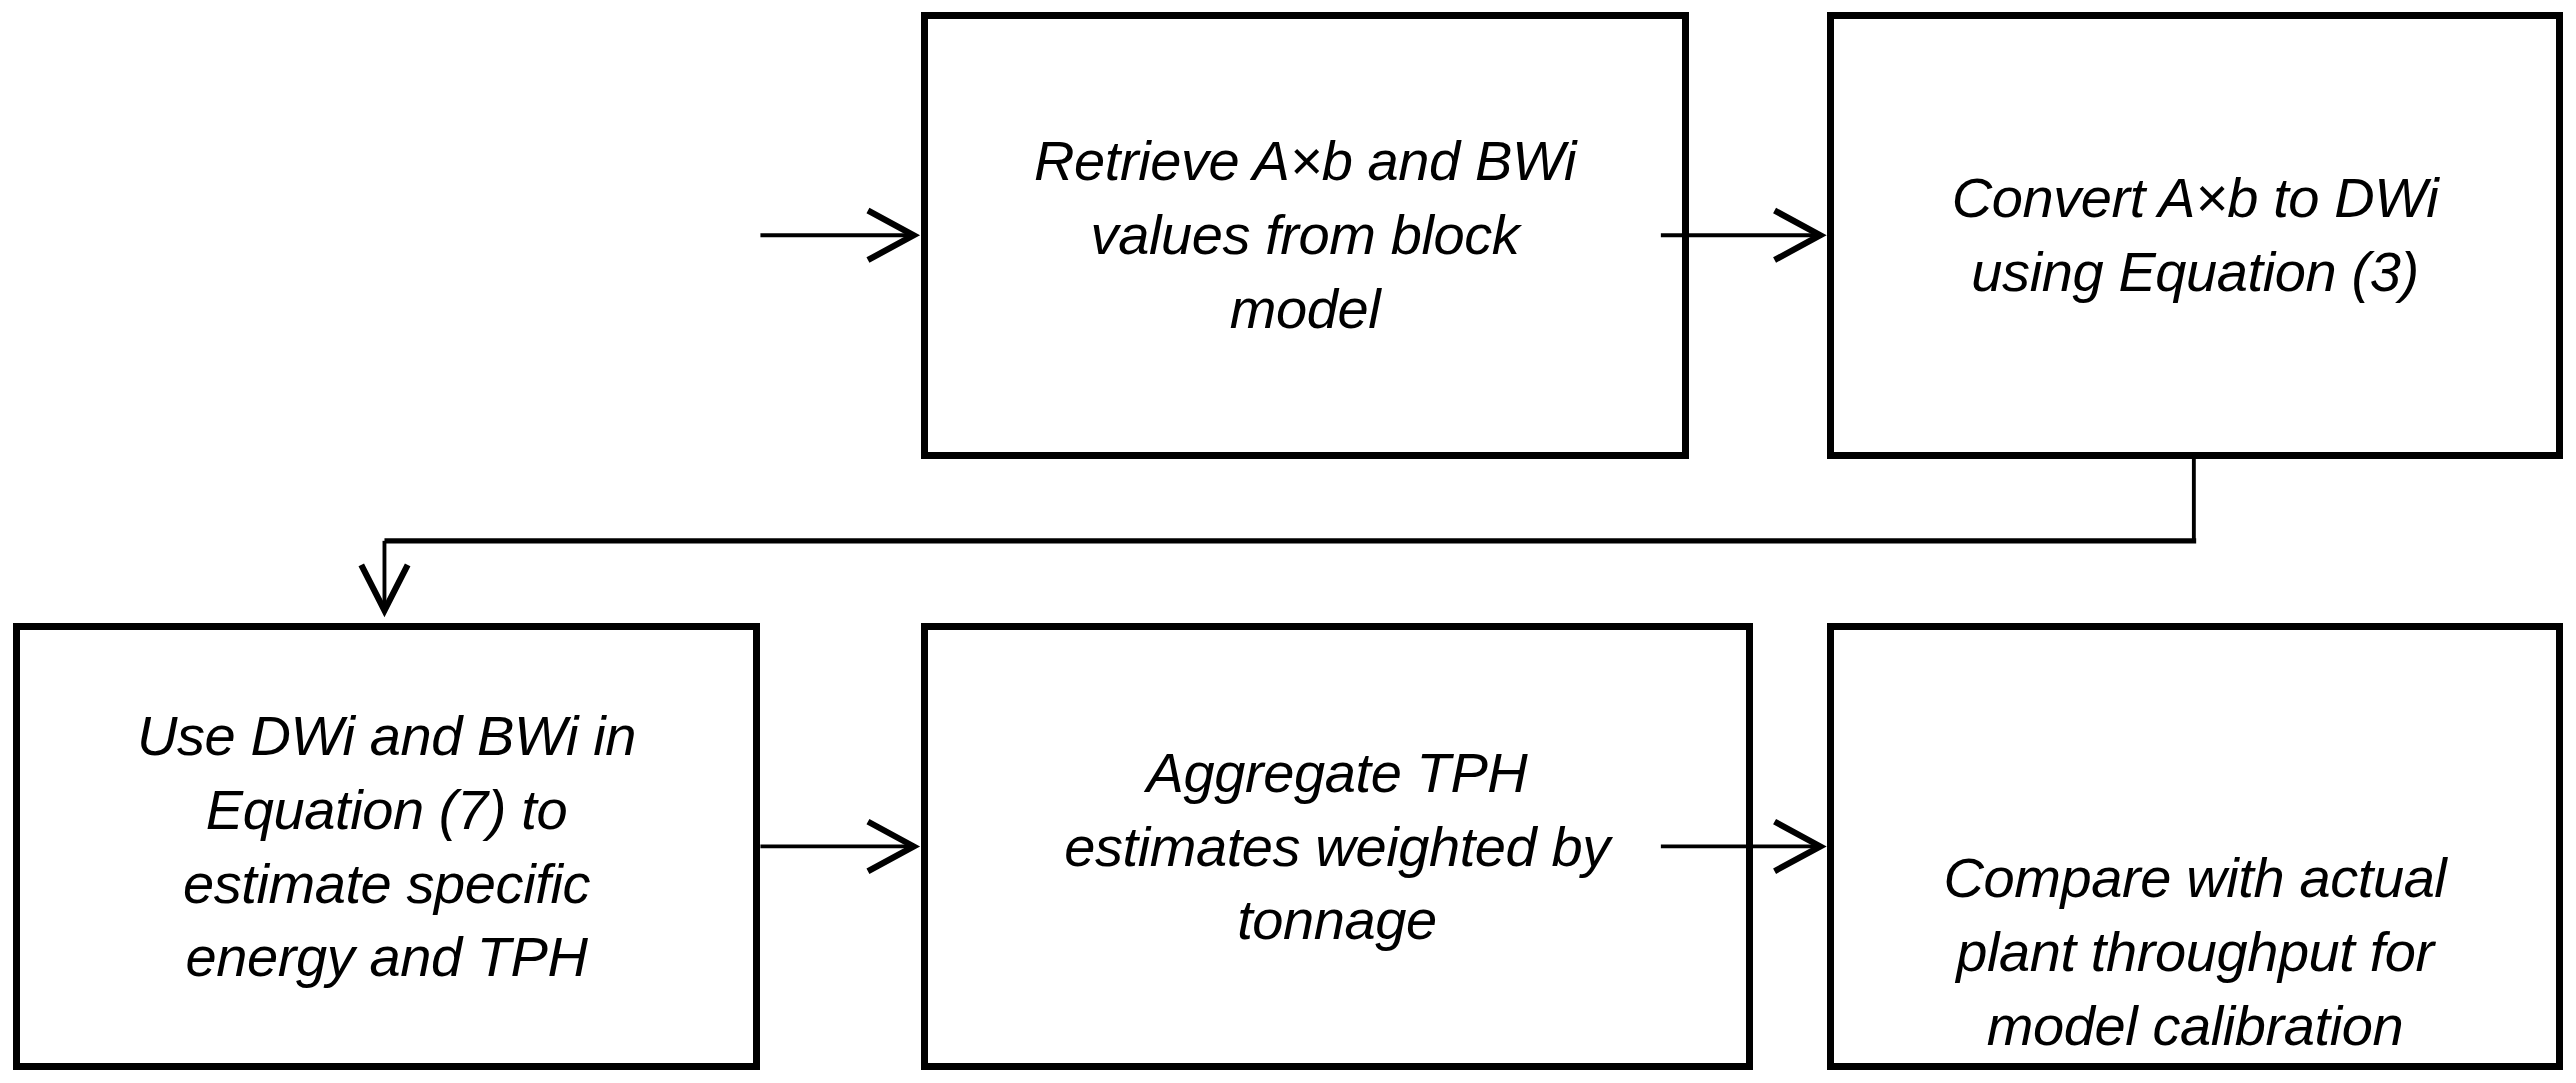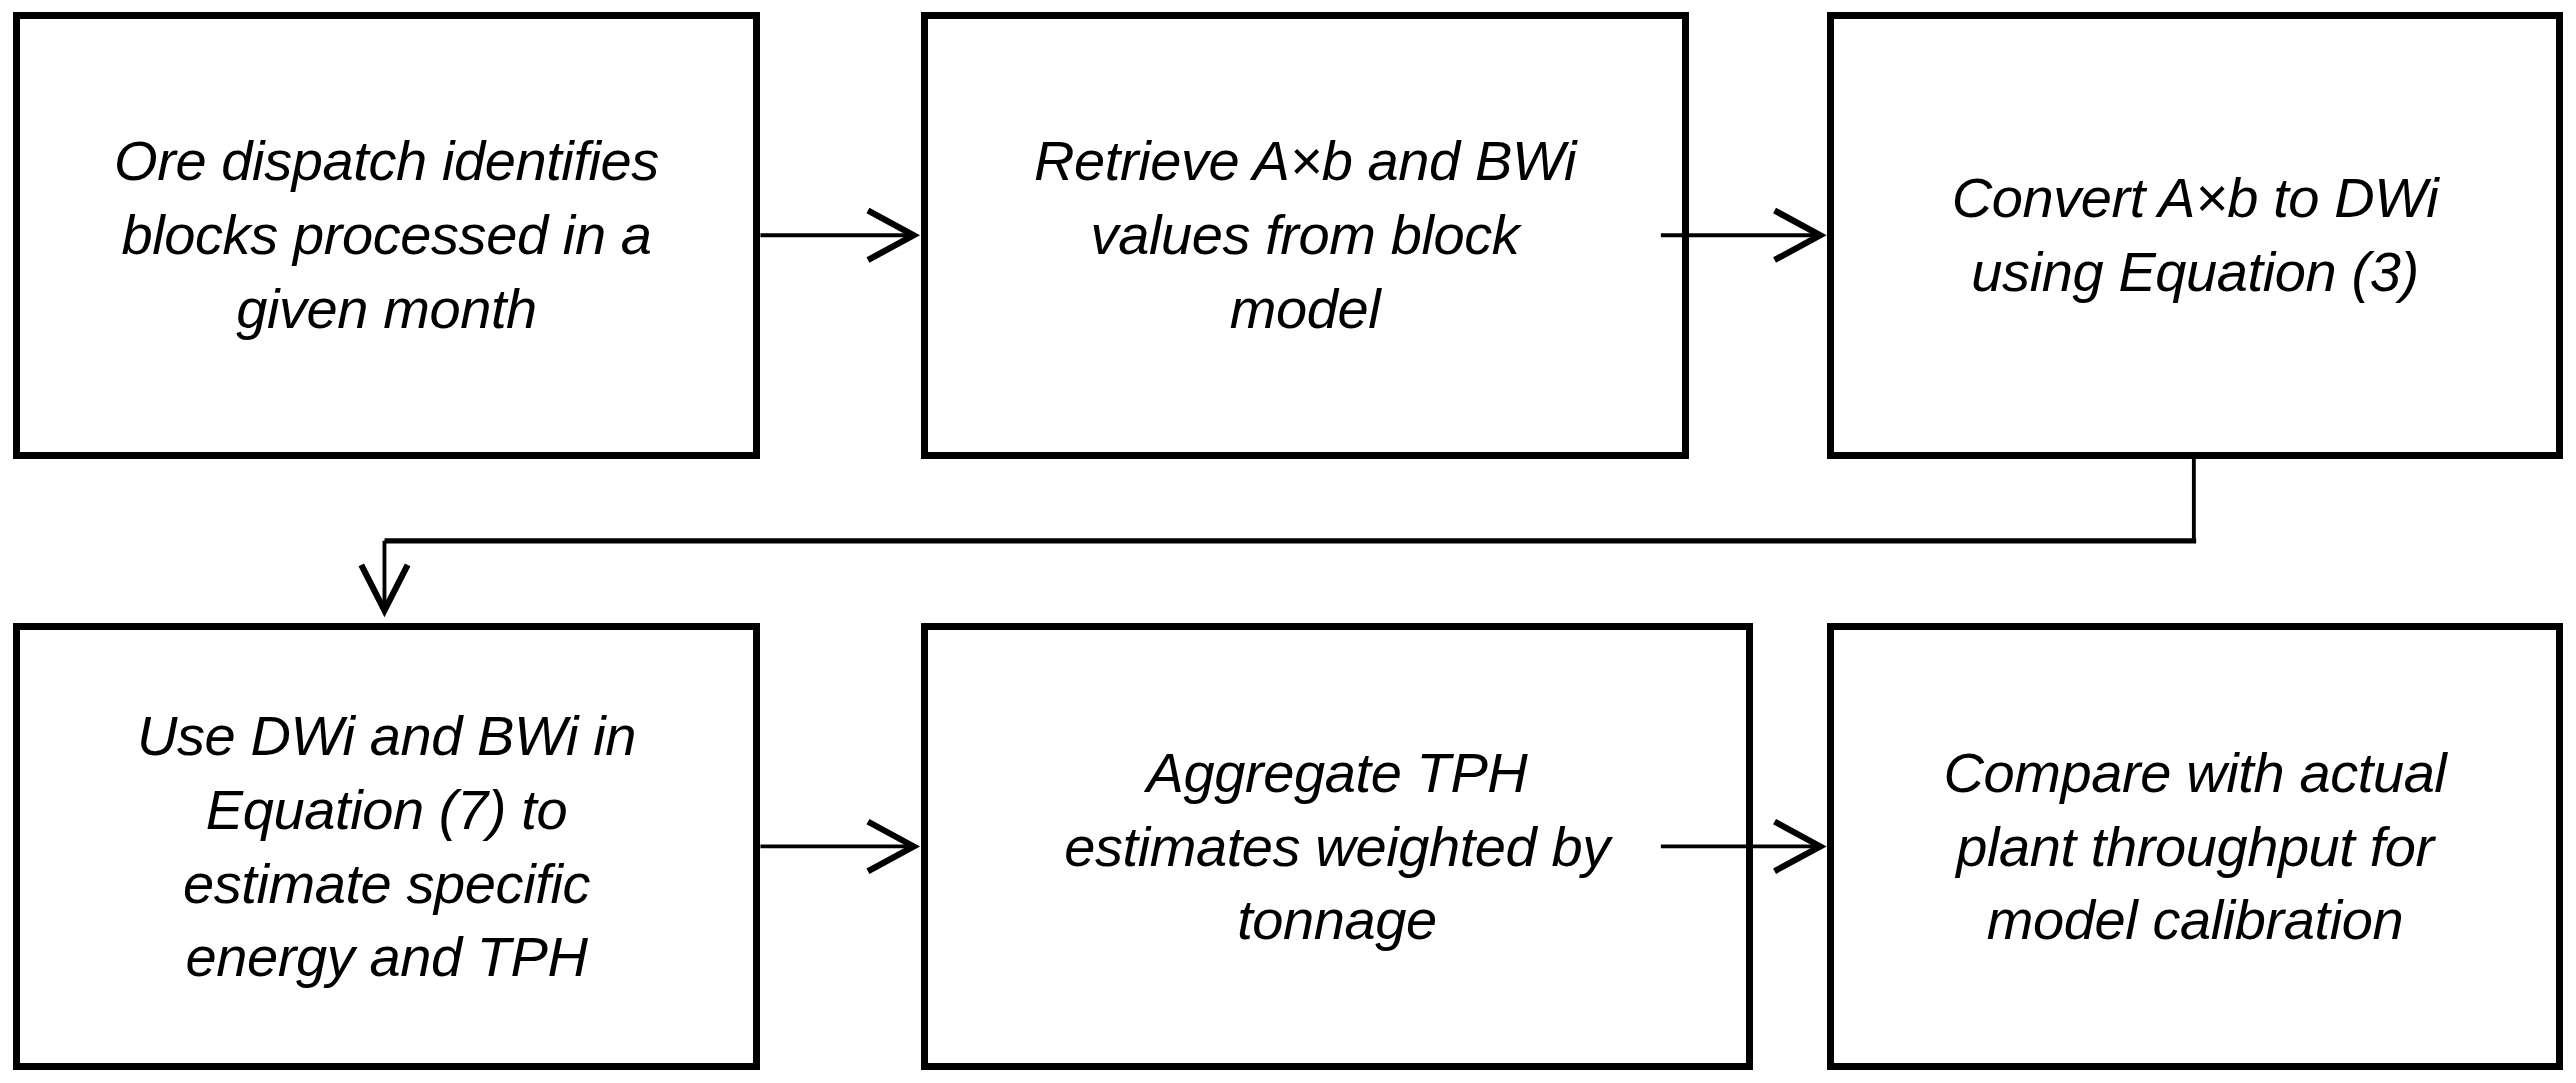--- a/index.html
+++ b/index.html
@@ -33,21 +33,21 @@
     font-size: 56px;
     line-height: 1.32;
     letter-spacing: -0.4px;
     color: #000000;
   }
   #box1 { left: 13px;   top: 11.6px;  width: 747px; height: 447px; }
   #box2 { left: 921px; top: 11.6px;  width: 768px; height: 447px; }
   #box3 { left: 1827px; top: 11.6px;  width: 736px; height: 447px; justify-content: center; }
   #box4 { left: 13px;   top: 623px; width: 747px; height: 447px; }
   #box5 { left: 921px; top: 623px; width: 832px; height: 447px; }
-  #box6 { left: 1827px; top: 623px; width: 736px; height: 447px; }
+  #box6 { left: 1827px; top: 623px; width: 736px; height: 447px; align-items: flex-end; }
   .connector-layer {
     position: absolute;
     left: 0;
     top: 0;
     width: 2576px;
     height: 1084px;
     pointer-events: none;
   }
   .connector-layer line,
   .connector-layer path,
@@ -57,25 +57,20 @@
   }
   .shaft   { stroke-width: 5px; }
   .elbow   { stroke-width: 7px; }
   .chevron { stroke-width: 8px; stroke-linejoin: miter; }
 </style>
 </head>
 <body>
 
 <div class="canvas">
 
-  <div class="flow-box" id="box1">
-    <span class="box-text">Ore dispatch identifies
-blocks processed in a
-given month</span>
-  </div>
 
   <div class="flow-box" id="box2">
     <span class="box-text">Retrieve A×b and BWi
 values from block
 model</span>
   </div>
 
   <div class="flow-box" id="box3">
     <span class="box-text">Convert A×b to DWi
 using Equation (3)</span>

